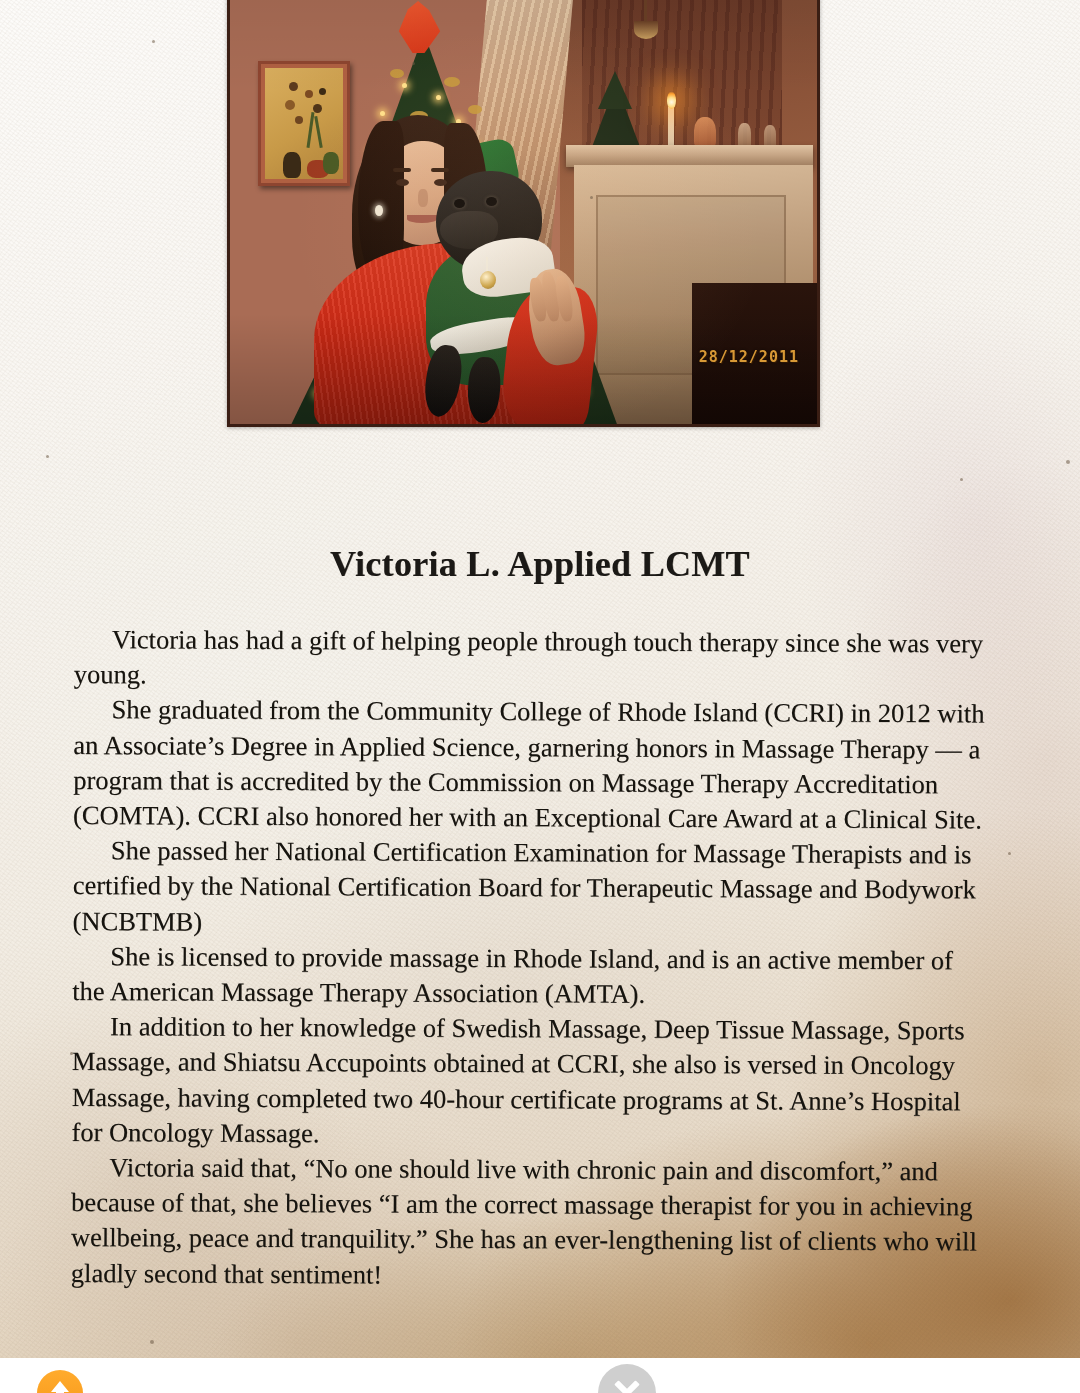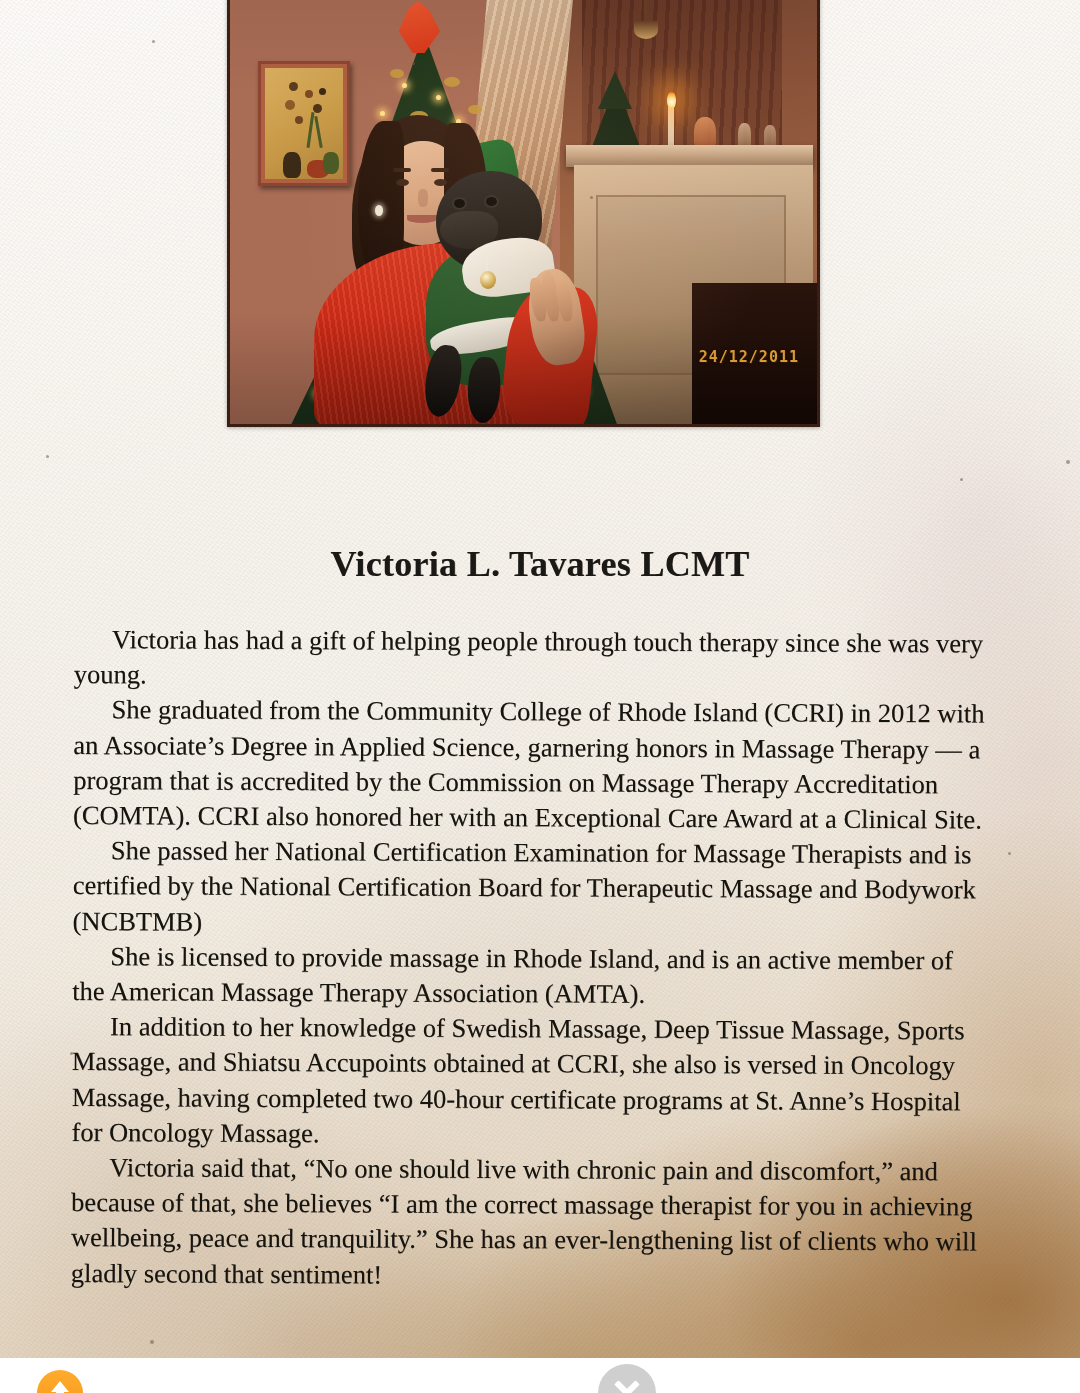--- a/index.html
+++ b/index.html
@@ -584,24 +584,24 @@
 
     <div class="ph arm-r"></div>
     <div class="ph hand">
       <div class="finger" style="left:4px;top:6px;width:14px;height:44px;"></div>
       <div class="finger" style="left:17px;top:2px;width:14px;height:50px;"></div>
       <div class="finger" style="left:30px;top:8px;width:14px;height:46px;"></div>
     </div>
 
     <div class="ph photo-haze"></div>
 
-    <div class="datestamp">24/12/2011</div>
+    <div class="datestamp">28/12/2011</div>
   </div>
 
-  <h1 id="doc-title">Victoria L. Tavares LCMT</h1>
+  <h1 id="doc-title">Victoria L. Applied LCMT</h1>
 
   <div id="body-copy" class="tilt">
     <p>Victoria has had a gift of helping people through touch therapy since she was very young.</p>
     <p>She graduated from the Community College of Rhode Island (CCRI) in 2012 with an Associate’s Degree in Applied Science, garnering honors in Massage Therapy — a program that is accredited by the Commission on Massage Therapy Accreditation (COMTA). CCRI also honored her with an Exceptional Care Award at a Clinical Site.</p>
     <p>She passed her National Certification Examination for Massage Therapists and is certified by the National Certification Board for Therapeutic Massage and Bodywork (NCBTMB)</p>
     <p>She is licensed to provide massage in Rhode Island, and is an active member of the American Massage Therapy Association (AMTA).</p>
     <p>In addition to her knowledge of Swedish Massage, Deep Tissue Massage, Sports Massage, and Shiatsu Accupoints obtained at CCRI, she also is versed in Oncology Massage, having completed two 40-hour certificate programs at St. Anne’s Hospital for Oncology Massage.</p>
     <p>Victoria said that, “No one should live with chronic pain and discomfort,” and because of that, she believes “I am the correct massage therapist for you in achieving wellbeing, peace and tranquility.” She has an ever-lengthening list of clients who will gladly second that sentiment!</p>
   </div>
 

